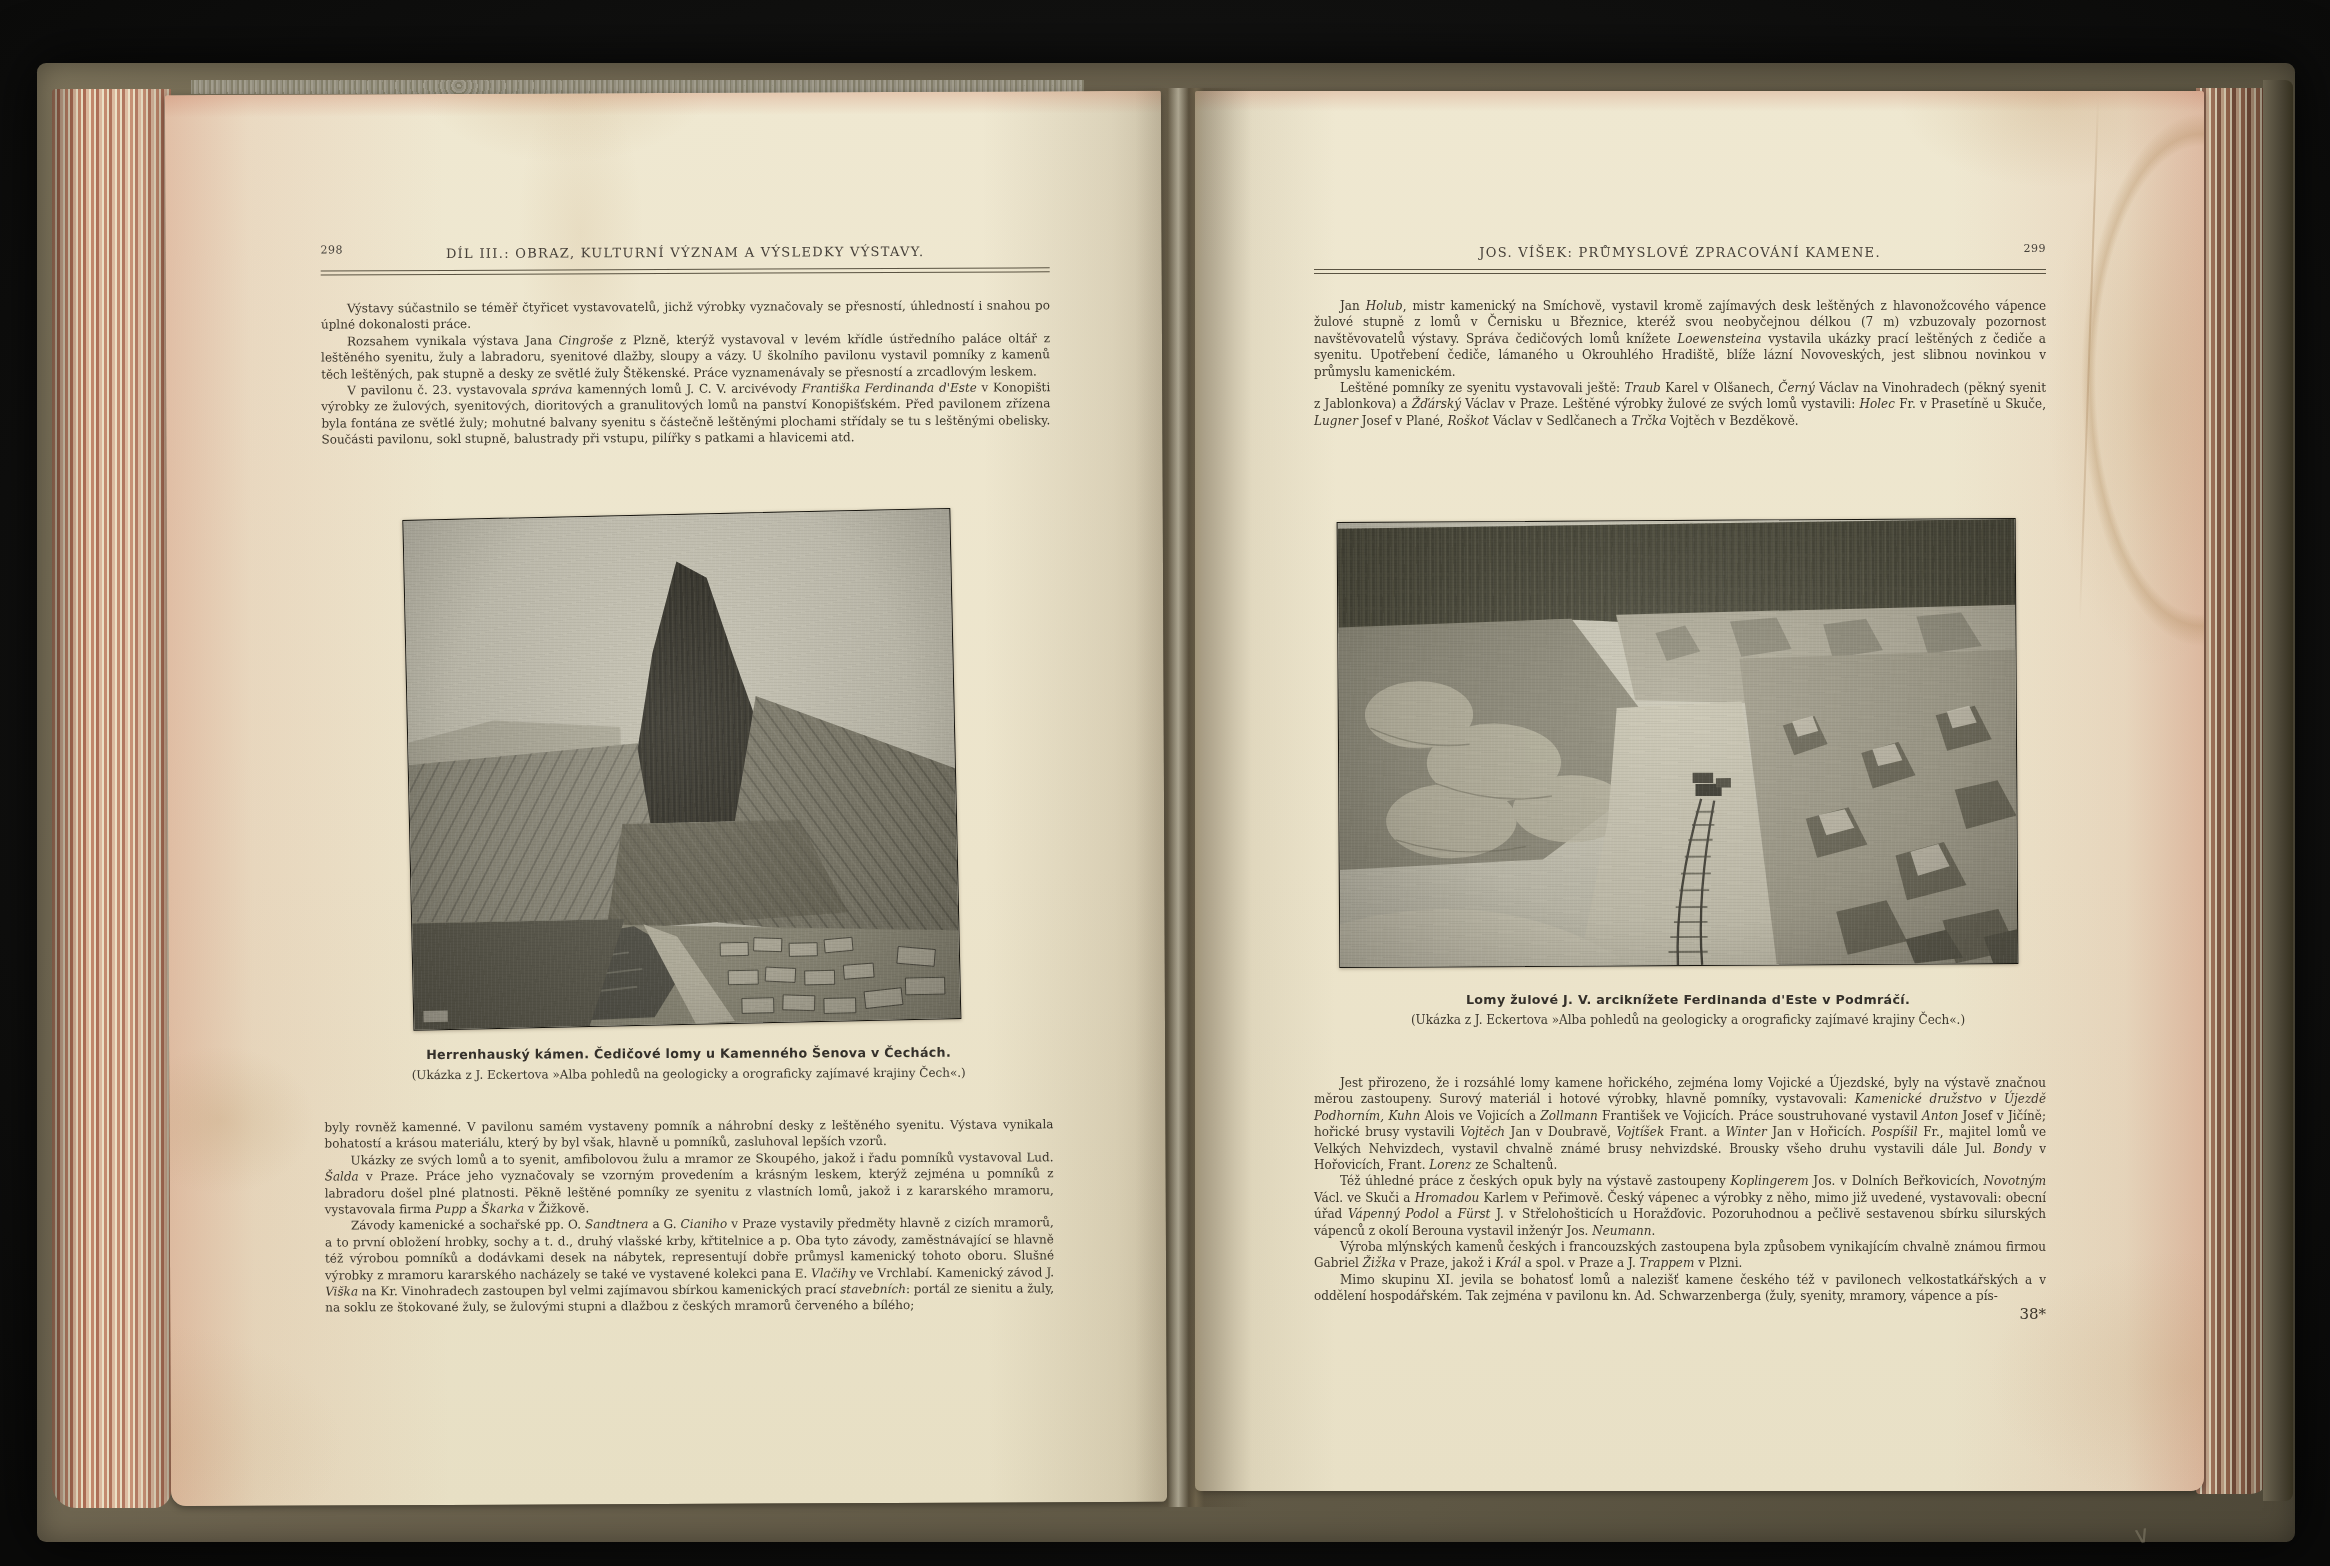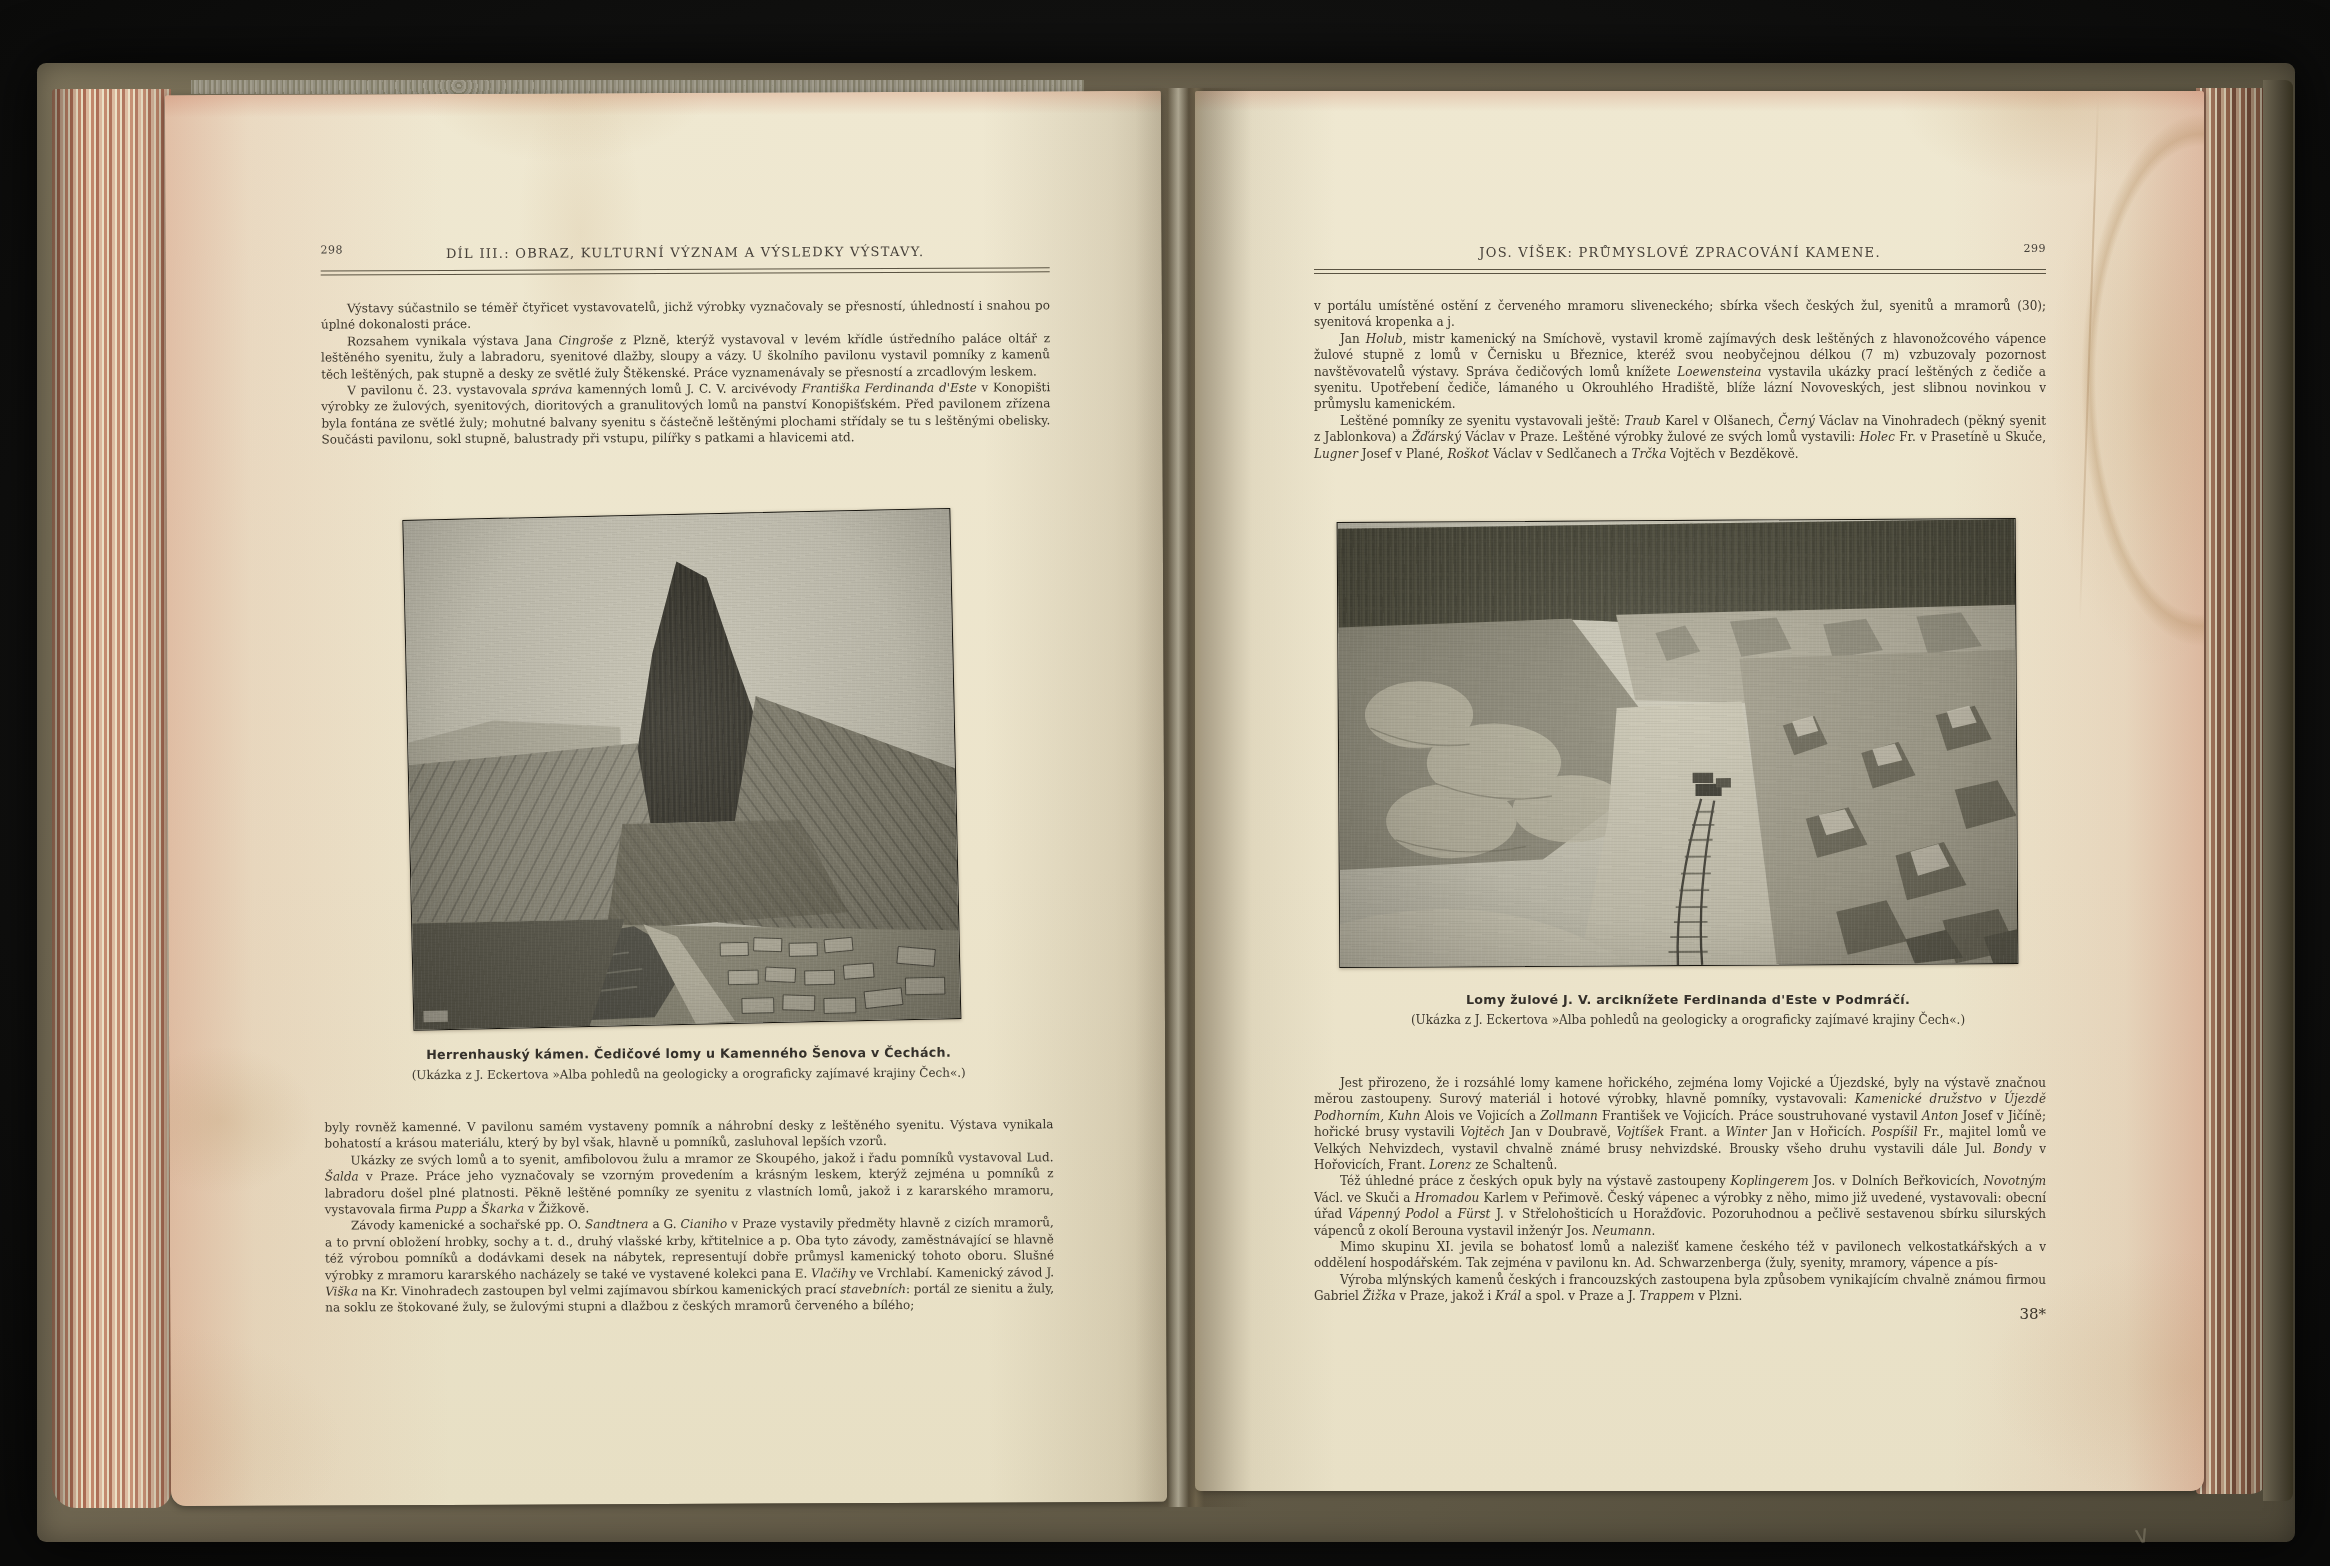--- a/index.html
+++ b/index.html
@@ -180,21 +180,20 @@
   <div class="page page-right">
     <div class="tide-line"></div>
 
     <div class="running-head" style="left:119px;top:154px;width:732px;">
       <span class="pagenum" style="right:0;">299</span>
       <span class="head-title">JOS. VÍŠEK: PRŮMYSLOVÉ ZPRACOVÁNÍ KAMENE.</span>
     </div>
     <div class="head-rule" style="left:119px;top:178px;width:732px;"></div>
 
     <div class="body-text" style="left:119px;top:207px;width:732px;">
-      <p>v portálu umístěné ostění z červeného mramoru sliveneckého; sbírka všech českých žul, syenitů a mramorů (30); syenitová kropenka a j.</p>
       <p class="ind">Jan <i>Holub</i>, mistr kamenický na Smíchově, vystavil kromě zajímavých desk leštěných z hlavonožcového vápence žulové stupně z lomů v Černisku u Březnice, kteréž svou neobyčejnou délkou (7 m) vzbuzovaly pozornost navštěvovatelů výstavy. Správa čedičových lomů knížete <i>Loewensteina</i> vystavila ukázky prací leštěných z čediče a syenitu. Upotřebení čediče, lámaného u Okrouhlého Hradiště, blíže lázní Novoveských, jest slibnou novinkou v průmyslu kamenickém.</p>
       <p class="ind">Leštěné pomníky ze syenitu vystavovali ještě: <i>Traub</i> Karel v Olšanech, <i>Černý</i> Václav na Vinohradech (pěkný syenit z Jablonkova) a <i>Žďárský</i> Václav v Praze. Leštěné výrobky žulové ze svých lomů vystavili: <i>Holec</i> Fr. v Prasetíně u Skuče, <i>Lugner</i> Josef v Plané, <i>Roškot</i> Václav v Sedlčanech a <i>Trčka</i> Vojtěch v Bezděkově.</p>
     </div>
 
     <div class="figure" style="left:143px;top:429px;width:677px;height:444px;transform:rotate(-0.35deg);">
       <svg viewBox="0 0 726 476" width="677" height="444" preserveAspectRatio="none">
         <defs>
           <linearGradient id="rsky" x1="0" y1="0" x2="0" y2="1">
             <stop offset="0" stop-color="#d1ceBe"></stop>
               <stop offset="1" stop-color="#c1beae"></stop>
@@ -272,22 +271,22 @@
     </div>
 
     <div class="caption" style="left:127px;top:901px;width:732px;">
       <div class="caption-title">Lomy žulové J. V. arciknížete Ferdinanda d'Este v Podmráčí.</div>
       <div class="caption-source">(Ukázka z J. Eckertova »Alba pohledů na geologicky a orograficky zajímavé krajiny Čech«.)</div>
     </div>
 
     <div class="body-text" style="left:119px;top:984px;width:732px;">
       <p class="ind">Jest přirozeno, že i rozsáhlé lomy kamene hořického, zejména lomy Vojické a Újezdské, byly na výstavě značnou měrou zastoupeny. Surový materiál i hotové výrobky, hlavně pomníky, vystavovali: <i>Kamenické družstvo v Újezdě Podhorním,</i> <i>Kuhn</i> Alois ve Vojicích a <i>Zollmann</i> František ve Vojicích. Práce soustruhované vystavil <i>Anton</i> Josef v Jičíně; hořické brusy vystavili <i>Vojtěch</i> Jan v Doubravě, <i>Vojtíšek</i> Frant. a <i>Winter</i> Jan v Hořicích. <i>Pospíšil</i> Fr., majitel lomů ve Velkých Nehvizdech, vystavil chvalně známé brusy nehvizdské. Brousky všeho druhu vystavili dále Jul. <i>Bondy</i> v Hořovicích, Frant. <i>Lorenz</i> ze Schaltenů.</p>
       <p class="ind">Též úhledné práce z českých opuk byly na výstavě zastoupeny <i>Koplingerem</i> Jos. v Dolních Beřkovicích, <i>Novotným</i> Václ. ve Skuči a <i>Hromadou</i> Karlem v Peřimově. Český vápenec a výrobky z něho, mimo již uvedené, vystavovali: obecní úřad <i>Vápenný Podol</i> a <i>Fürst</i> J. v Střelohošticích u Horažďovic. Pozoruhodnou a pečlivě sestavenou sbírku silurských vápenců z okolí Berouna vystavil inženýr Jos. <i>Neumann</i>.</p>
+      <p class="ind">Výroba mlýnských kamenů českých i francouzských zastoupena byla způsobem vynikajícím chvalně známou firmou Gabriel <i>Žižka</i> v Praze, jakož i <i>Král</i> a spol. v Praze a J. <i>Trappem</i> v Plzni.</p>
       <p class="ind">Mimo skupinu XI. jevila se bohatosť lomů a nalezišť kamene českého též v pavilonech velkostatkářských a v oddělení hospodářském. Tak zejména v pavilonu kn. Ad. Schwarzenberga (žuly, syenity, mramory, vápence a pís-</p>
-      <p class="ind">Výroba mlýnských kamenů českých i francouzských zastoupena byla způsobem vynikajícím chvalně známou firmou Gabriel <i>Žižka</i> v Praze, jakož i <i>Král</i> a spol. v Praze a J. <i>Trappem</i> v Plzni.</p>
     </div>
 
     <div class="sig-mark" style="left:119px;top:1214px;width:732px;text-align:right;">38*</div>
   </div>
 
   <div class="gutter-shadow"></div>
   <div class="pencil-mark">∨</div>
 
 </div>
 

